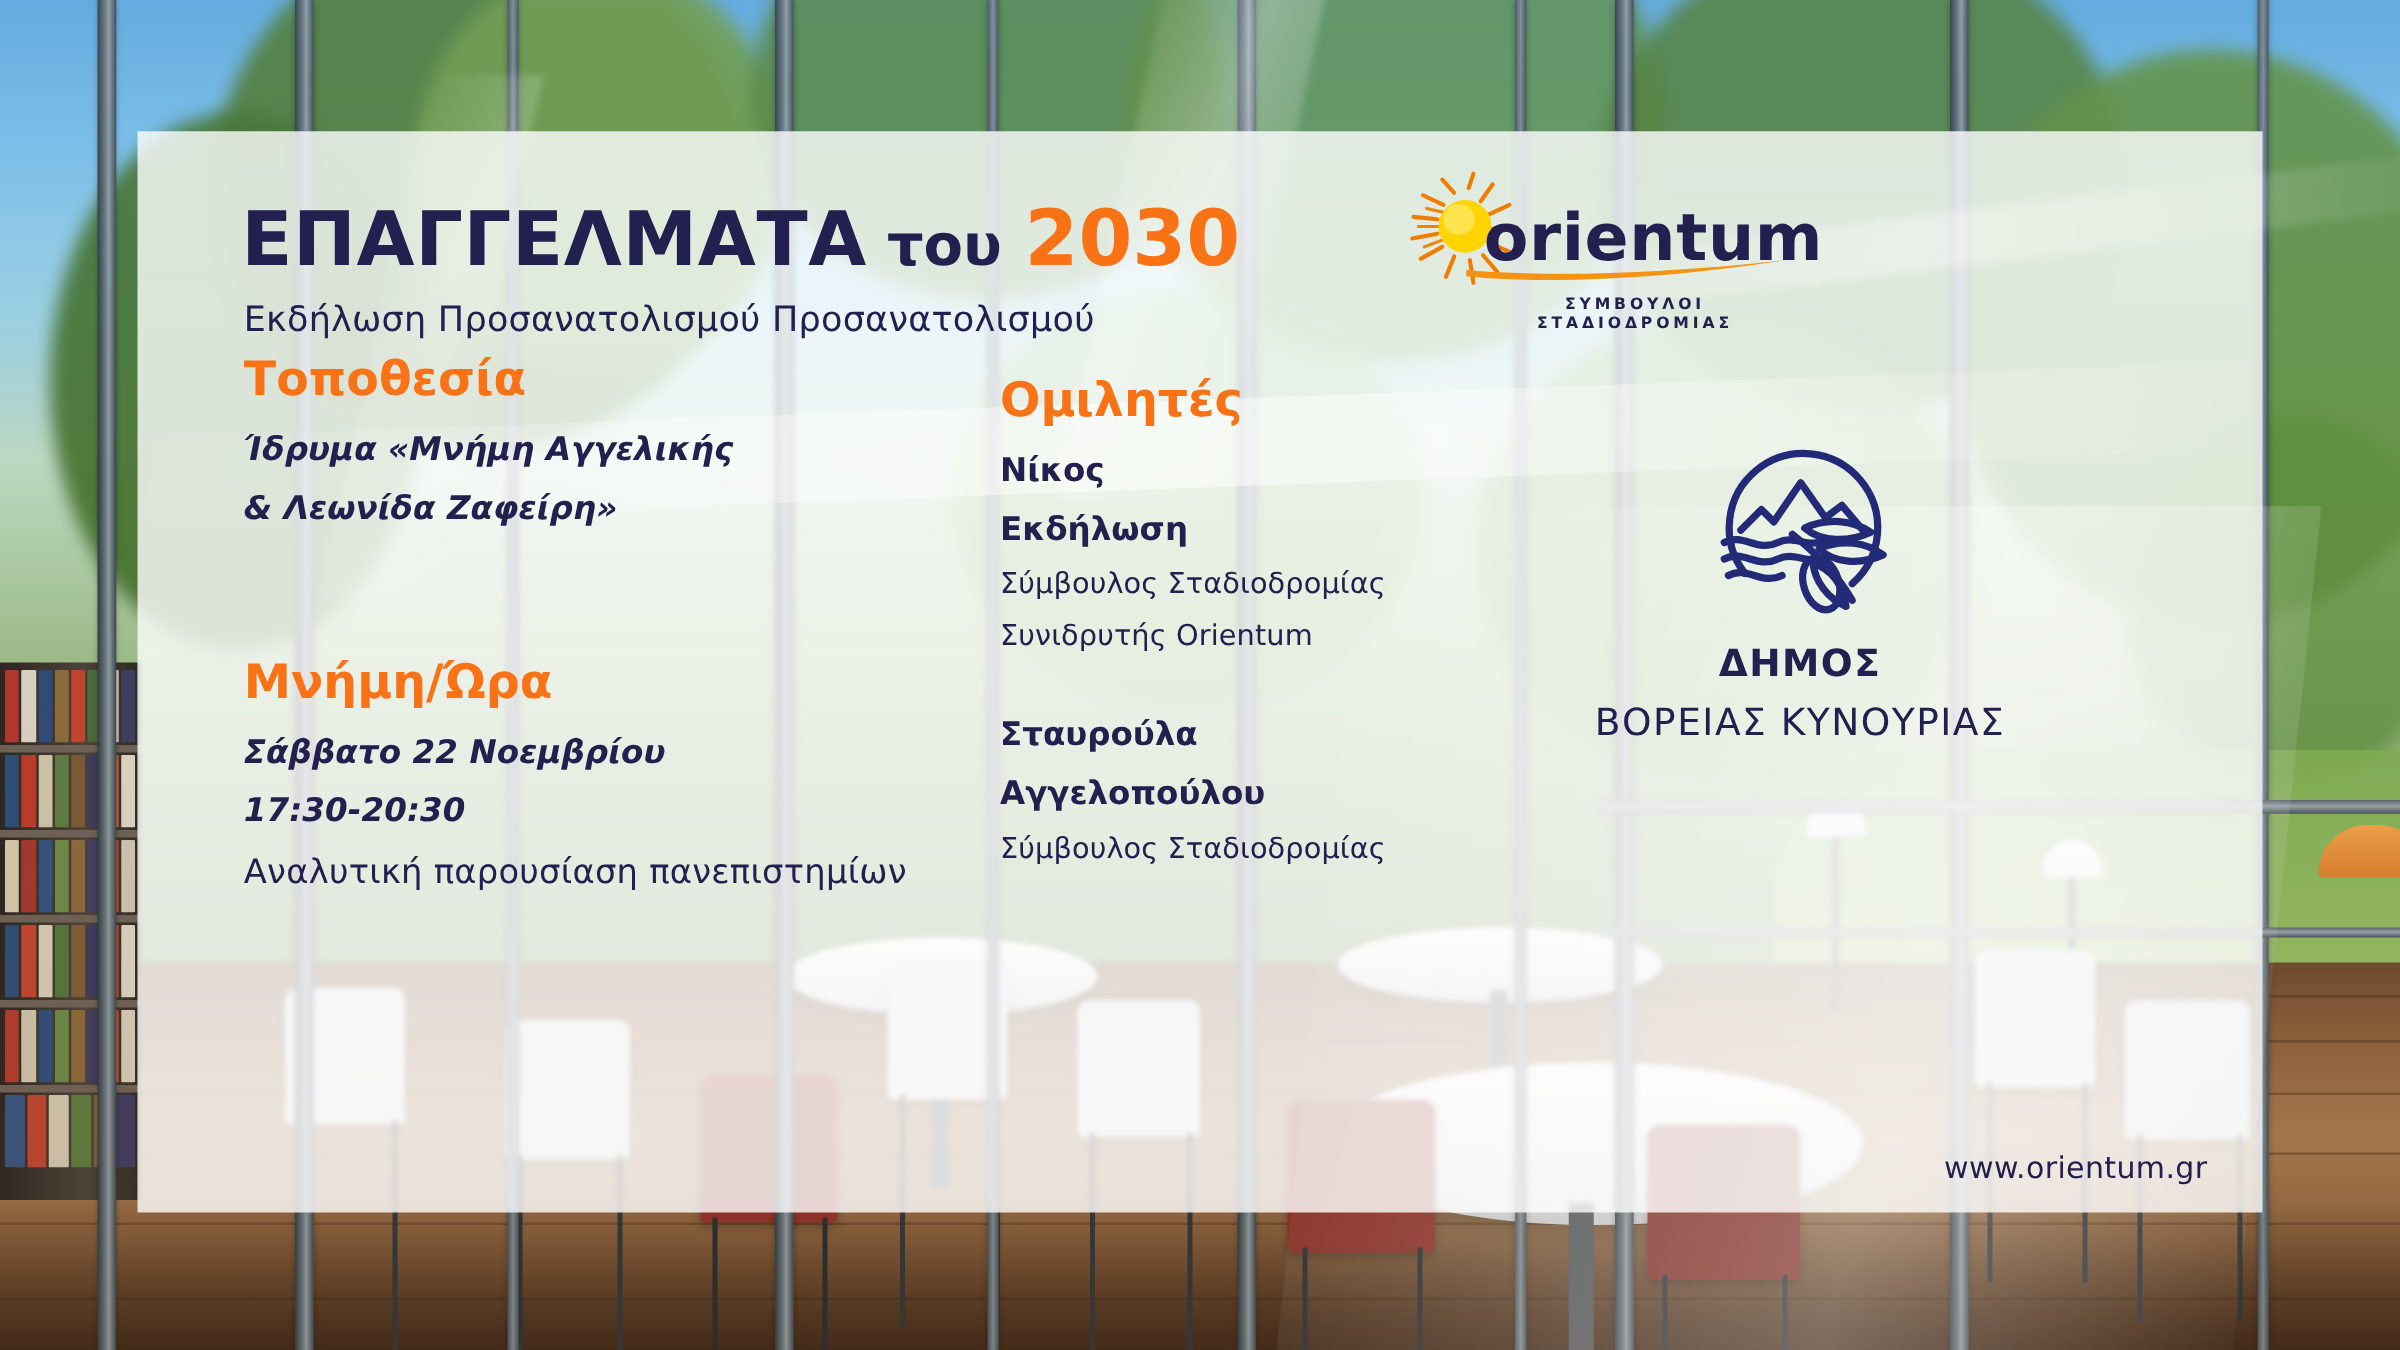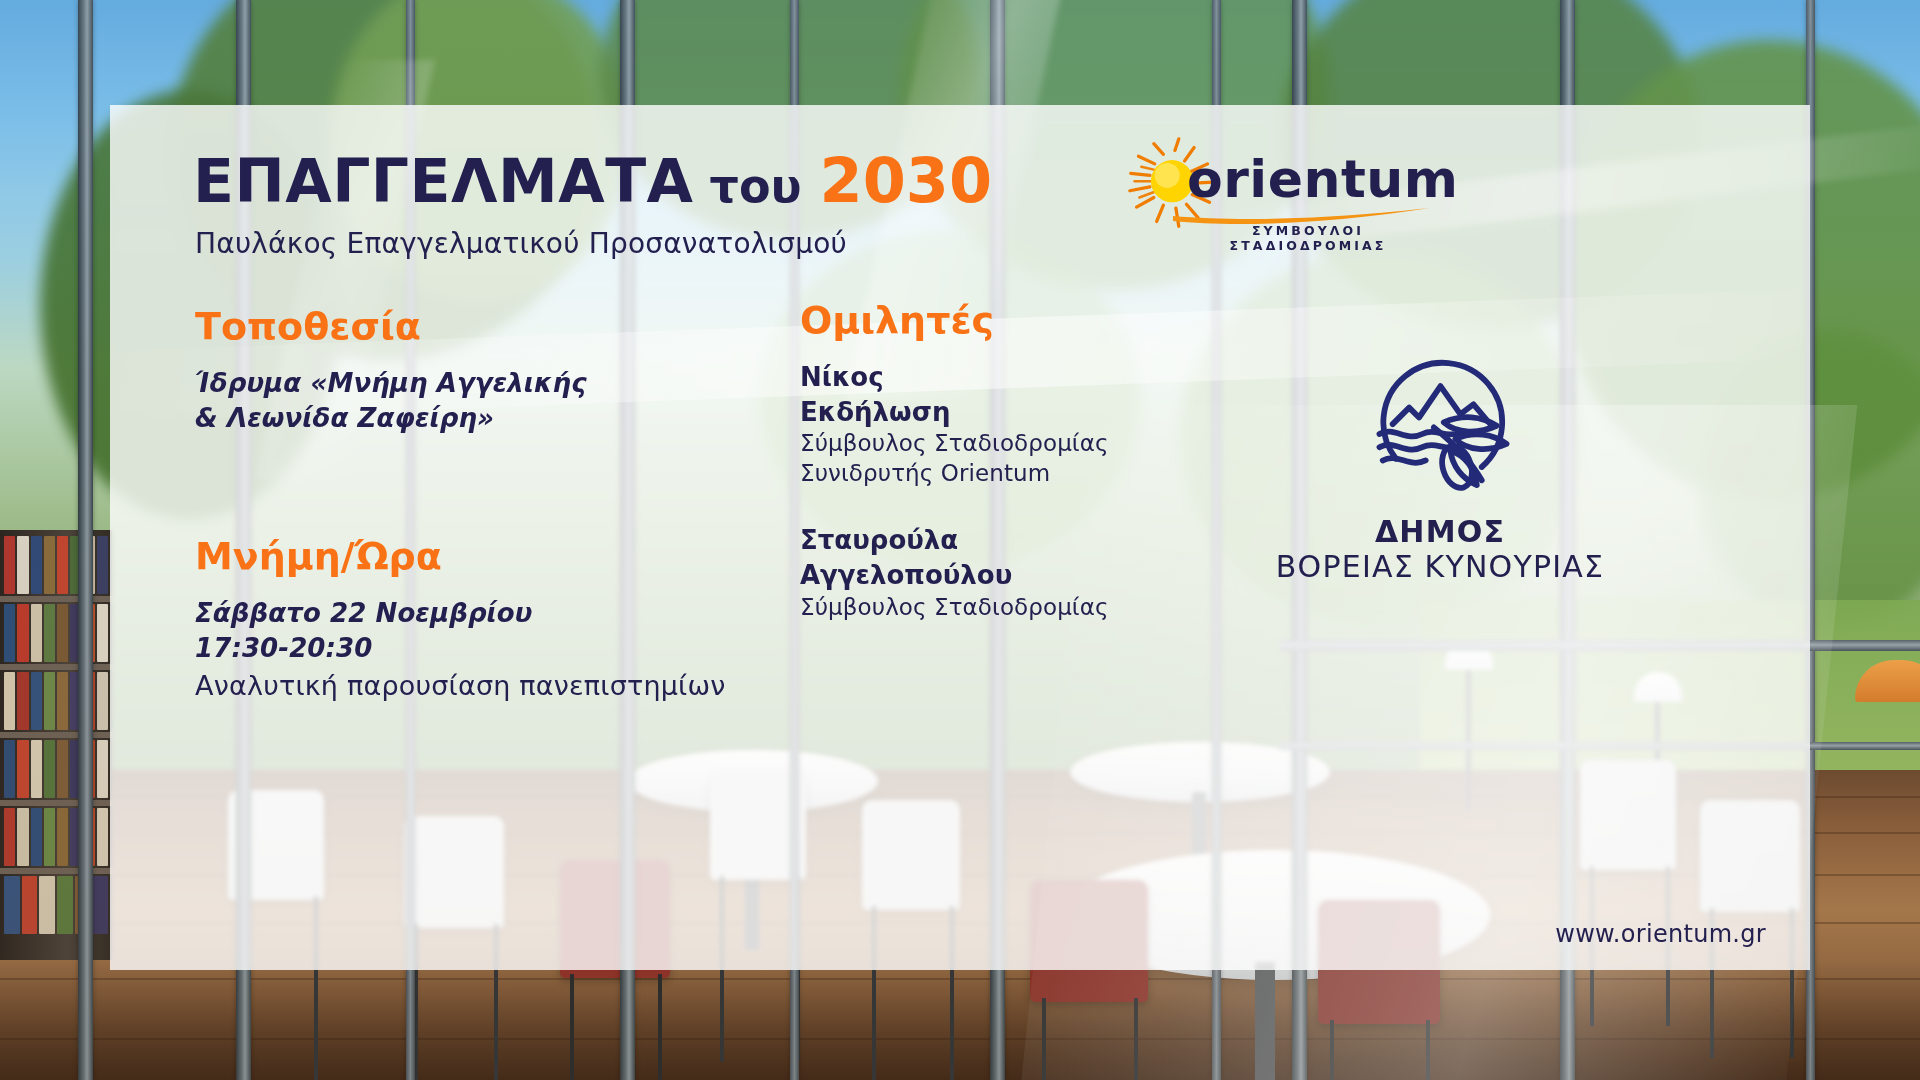--- a/index.html
+++ b/index.html
@@ -99,21 +99,21 @@
     background:linear-gradient(100deg,rgba(255,255,255,0) 0%,rgba(255,255,255,.55) 50%,rgba(255,255,255,0) 100%);
     transform:rotate(-2.1deg); pointer-events:none;
   }
   .panel-streak2{
     position:absolute; left:55%; right:0; top:300px; height:900px;
     background:linear-gradient(100deg,rgba(255,255,255,.0) 0%,rgba(255,255,255,.30) 60%,rgba(255,255,255,0) 100%);
     transform:skewX(-6deg); pointer-events:none;
   }
 
   
-  .navy   { color:#232050; }
+  .navy   { color:#232050;margin-top:12px; }
   .orange { color:#f97316; }
 
   #title-row{
     position:absolute; left:83px; top:45px;
     display:flex; align-items:baseline; white-space:nowrap;
   }
   #title-main{
     font-size:60px; font-weight:700; letter-spacing:.5px; line-height:1;
   }
   #title-mid{
@@ -121,21 +121,21 @@
   }
   #title-year{
     font-size:62px; font-weight:700; margin-left:18px; line-height:1;
   }
   #subtitle{
     position:absolute; left:85px; top:122px;
     font-size:28px; font-weight:400; letter-spacing:.2px;
   }
 
   
-  #col-left  { position:absolute; left:85px;  top:201px; width:560px; }
+  #col-left  { position:absolute; left:85px;  top:178px; width:560px; }
   #col-right { position:absolute; left:690px; top:195px; width:480px; }
 
   .sec-head{
     font-size:38px; font-weight:700; line-height:1.1; margin-bottom:18px;
   }
   .sec-line{
     font-size:26px; font-weight:700; line-height:1.35; letter-spacing:.1px;
   }
   .sec-block{ margin-bottom:14px;font-style:italic; }
   .gap-big{ height:86px; }
@@ -349,21 +349,21 @@
 <div id="panel">
 
   <div class="panel-streak"></div>
   <div class="panel-streak2"></div>
 
   <div id="title-row">
     <span id="title-main" class="navy">ΕΠΑΓΓΕΛΜΑΤΑ</span>
     <span id="title-mid" class="navy">του</span>
     <span id="title-year" class="orange">2030</span>
   </div>
-  <div id="subtitle" class="navy">Παυλάκος Επαγγελματικού Προσανατολισμού</div>
+  <div id="subtitle" class="navy">Εκδήλωση Προσανατολισμού Προσανατολισμού</div>
 
   <div id="col-left">
 
     <div>
       <div class="sec-head orange">Τοποθεσία</div>
       <div class="sec-block">
         <div class="sec-line navy">Ίδρυμα «Μνήμη Αγγελικής</div>
         <div class="sec-line navy">&amp; Λεωνίδα Ζαφείρη»</div>
       </div>
     </div>

